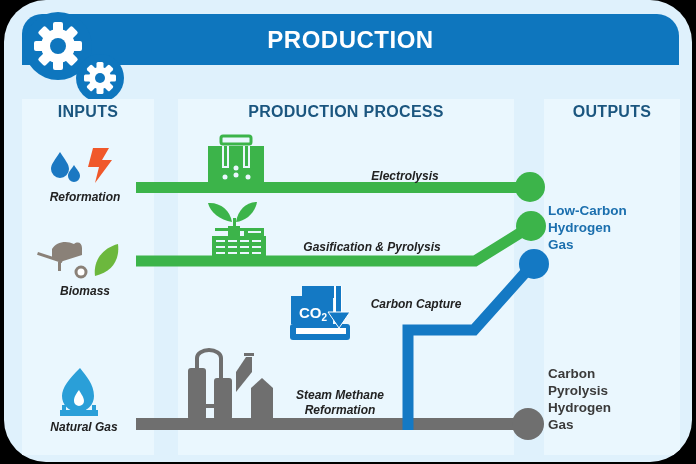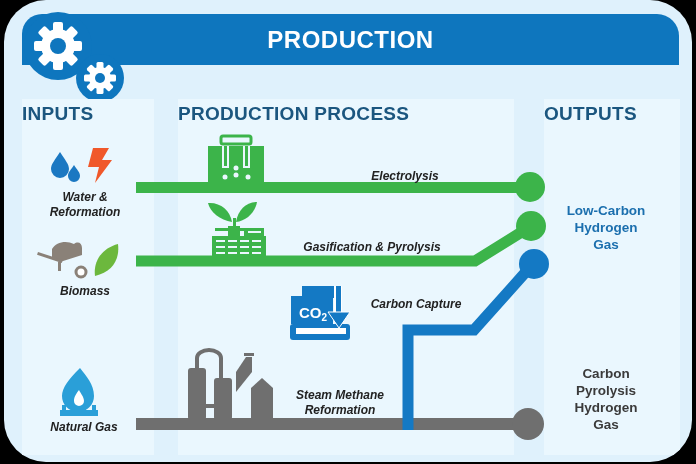--- a/index.html
+++ b/index.html
@@ -5,24 +5,24 @@
   html,body{margin:0;padding:0;}
   body{width:696px;height:464px;background:#000;position:relative;overflow:hidden;font-family:"Liberation Sans","DejaVu Sans",sans-serif;}
   .frame{position:absolute;left:4px;top:0;width:688px;height:462px;background:#dff1fc;border-radius:42px 42px 42px 42px;overflow:hidden;}
   .banner{position:absolute;left:18px;top:14px;width:657px;height:51px;background:#0e76be;border-radius:20px 22px 0 0;}
   .banner-title{position:absolute;left:0;right:0;top:0;height:51px;line-height:51px;text-align:center;color:#fff;font-weight:bold;font-size:24px;letter-spacing:0.5px;box-sizing:border-box;}
   .gears{position:absolute;left:10px;top:6px;width:120px;height:96px;}
   .col{position:absolute;top:99px;height:356px;background:#eaf7fe;}
   .col-inputs{left:18px;width:132px;}
   .col-process{left:174px;width:336px;}
   .col-outputs{left:540px;width:136px;}
-  .col-head{position:absolute;left:0;right:0;top:4px;color:#1b567f;font-weight:bold;font-size:19px;letter-spacing:0.3px;}
+  .col-head{position:absolute;left:0;right:0;top:4px;text-align:center;color:#1b567f;font-weight:bold;font-size:16px;letter-spacing:0.3px;}
   .diagram{position:absolute;left:0;top:0;width:696px;height:464px;}
   .lbl{position:absolute;font-weight:bold;color:#222;font-size:12px;line-height:15px;text-align:center;font-style:italic;}
-  .lbl-out{position:absolute;font-weight:bold;font-size:13.5px;line-height:17px;text-align:center;}
+  .lbl-out{position:absolute;font-weight:bold;font-size:13.5px;line-height:17px;}
 </style>
 </head>
 <body>
 
 <div class="frame">
   <div class="banner">
     <div class="banner-title">PRODUCTION</div>
   </div>
 
   <svg class="gears" viewBox="0 0 120 96">
@@ -164,21 +164,20 @@
     <path d="M197,368 L197,358 a12,8 0 0 1 24,0 L221,378" fill="none" stroke="#6f6f6f" stroke-width="4"></path>
     <rect x="214" y="378" width="18" height="42" rx="3"></rect>
     <rect x="206" y="404" width="8" height="4"></rect>
     <path d="M246,357 L252,357 L252,372 L236,392 L236,372 Z"></path>
     <rect x="244" y="353" width="10" height="3"></rect>
     <path d="M251,388 L262,378 L273,388 L273,420 L251,420 Z"></path>
   </g>
 </svg>
 
 <div class="lbl" style="left:30px;top:190px;width:110px;">
-  <div>Water &amp;</div>
   <div>Reformation</div>
 </div>
 <div class="lbl" style="left:30px;top:284px;width:110px;">Biomass</div>
 <div class="lbl" style="left:24px;top:420px;width:120px;">Natural Gas</div>
 
 <div class="lbl" style="left:350px;top:169px;width:110px;">Electrolysis</div>
 <div class="lbl" style="left:282px;top:240px;width:180px;">Gasification &amp; Pyrolysis</div>
 <div class="lbl" style="left:356px;top:297px;width:120px;">
   <div>Carbon Capture</div>
 </div>

